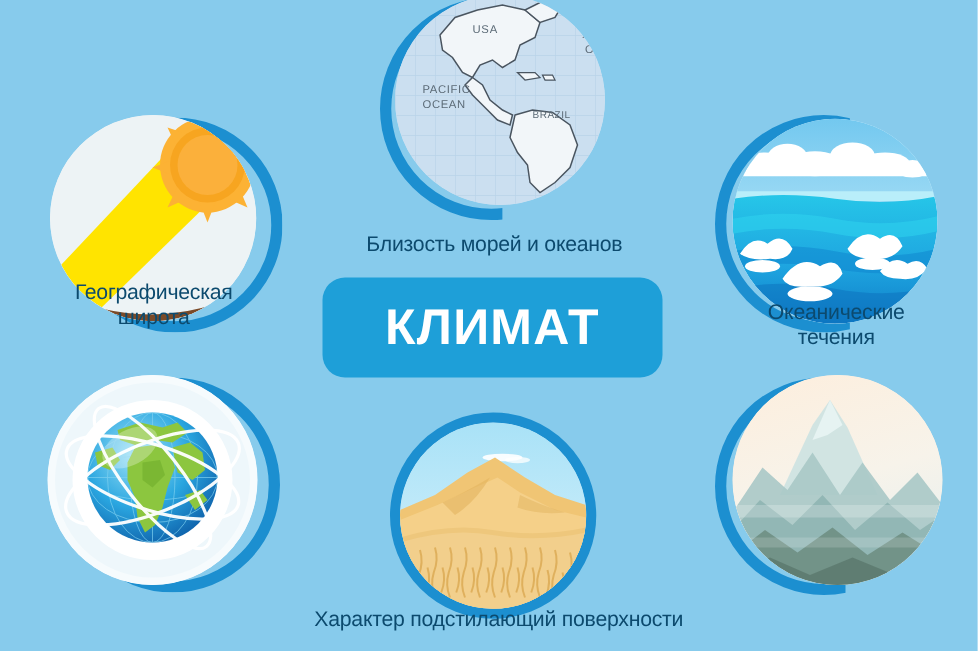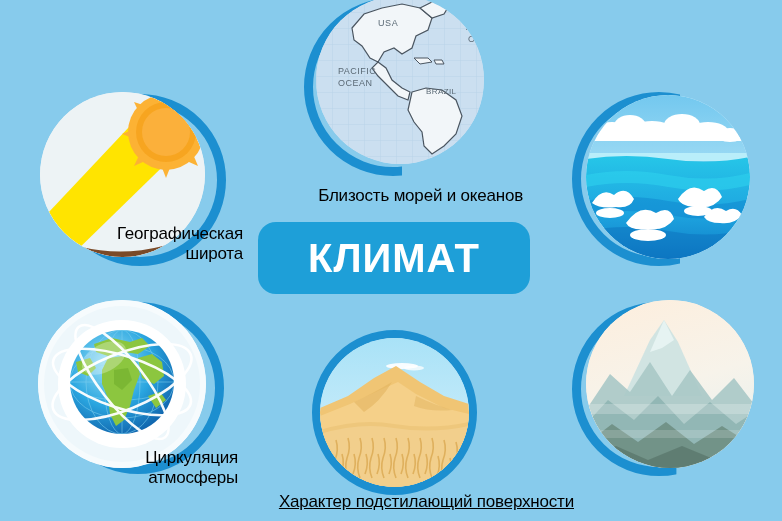--- a/index.html
+++ b/index.html
@@ -36,36 +36,36 @@
     box-sizing: border-box;
   }
   .photo {
     position: absolute;
     border-radius: 50%;
     overflow: hidden;
     box-sizing: border-box;
   }
   .caption {
     position: absolute;
-    text-align: right;
-    color: #000000;
+    text-align: center;
+    color: #0c4a6e;
     font-size: 17px;
     line-height: 20px;
     font-family: "Liberation Sans", sans-serif;
     white-space: pre-line;
     letter-spacing: -0.2px;
   }
 
   
   #center-badge {
     position: absolute;
     left: 258px;
     top: 222px;
     width: 272px;
-    height: 72px;
+    height: 80px;
     background: #1e9fd8;
     border-radius: 18px;
     display: flex;
     align-items: center;
     justify-content: center;
   }
   #center-badge .badge-text {
     color: #ffffff;
     font-size: 40px;
     font-weight: bold;
@@ -228,20 +228,22 @@
               <path d="M92,104 q12,-18 26,-8 q12,-8 18,6 q-8,12 -24,10 q-16,0 -20,-8 Z"></path>
               <path d="M118,122 q10,-14 22,-6 q10,-6 16,4 q-8,10 -22,8 q-12,0 -16,-6 Z"></path>
               <ellipse cx="24" cy="118" rx="14" ry="5"></ellipse>
               <ellipse cx="62" cy="140" rx="18" ry="6"></ellipse>
               <ellipse cx="112" cy="116" rx="14" ry="5"></ellipse>
             </g>
           </g>
         </svg>
       </div>
     </div>
+    <div class="caption" style="left:2px; top:148px; width:190px;">Океанические
+течения</div>
   </div>
 
   <div class="node" style="left:28px; top:300px; width:190px; height:150px;">
     <div class="disc-wrap">
       <div class="ring" style="left:24px; top:2px; width:172px; height:172px; border-color:#1c8fd0;
                   clip-path: polygon(48% 0, 100% 0, 100% 100%, 10% 100%);"></div>
       <div class="photo scene-globe" style="left:10px; top:0px; width:168px; height:168px;">
         <svg width="168" height="168" viewBox="0 0 168 168">
           <defs>
             <clipPath id="clipGlobeDisc">
@@ -289,22 +291,20 @@
 
             <g stroke="#ffffff" stroke-width="2.6" fill="none" opacity="0.95">
               <ellipse cx="84" cy="82" rx="74" ry="28" transform="rotate(-22 84 82)"></ellipse>
               <ellipse cx="84" cy="82" rx="72" ry="26" transform="rotate(18 84 82)"></ellipse>
               <ellipse cx="84" cy="82" rx="70" ry="22" transform="rotate(52 84 82)"></ellipse>
             </g>
           </g>
         </svg>
       </div>
     </div>
-    <div class="caption" style="left:-20px; top:148px; width:230px;">Циркуляция
-атмосферы</div>
   </div>
 
   <div class="node" style="left:312px; top:330px; width:175px; height:160px;">
     <div class="disc-wrap">
       <div class="ring" style="left:0px; top:0px; width:165px; height:165px; border-color:#1c8fd0;"></div>
       <div class="photo scene-desert" style="left:8px; top:8px; width:149px; height:149px;">
         <svg width="149" height="149" viewBox="0 0 149 149">
           <defs>
             <clipPath id="clipDesert">
                 <circle cx="74.5" cy="74.5" r="74.5"></circle>
@@ -351,21 +351,21 @@
               <path d="M82,116 q3,10 -1,20"></path>
               <path d="M94,116 q3,10 -1,20"></path>
               <path d="M106,116 q3,10 -1,20"></path>
               <path d="M118,118 q3,10 -1,20"></path>
               <path d="M130,120 q3,10 -1,20"></path>
             </g>
           </g>
         </svg>
       </div>
     </div>
-    <div class="caption" style="left:-88px; top:162px; width:350px;text-decoration:underline;">Характер подстилающий поверхности</div>
+    <div class="caption" style="left:-88px; top:156px; width:350px;">Характер подстилающий поверхности</div>
   </div>
 
   <div class="node" style="left:572px; top:300px; width:190px; height:150px;">
     <div class="disc-wrap">
       <div class="ring" style="left:0px; top:2px; width:174px; height:174px; border-color:#1c8fd0;
                   clip-path: polygon(0 0, 60% 0, 60% 100%, 0 100%);"></div>
       <div class="photo scene-mount" style="left:14px; top:0px; width:168px; height:168px;">
         <svg width="168" height="168" viewBox="0 0 168 168">
           <defs>
             <clipPath id="clipMount">

